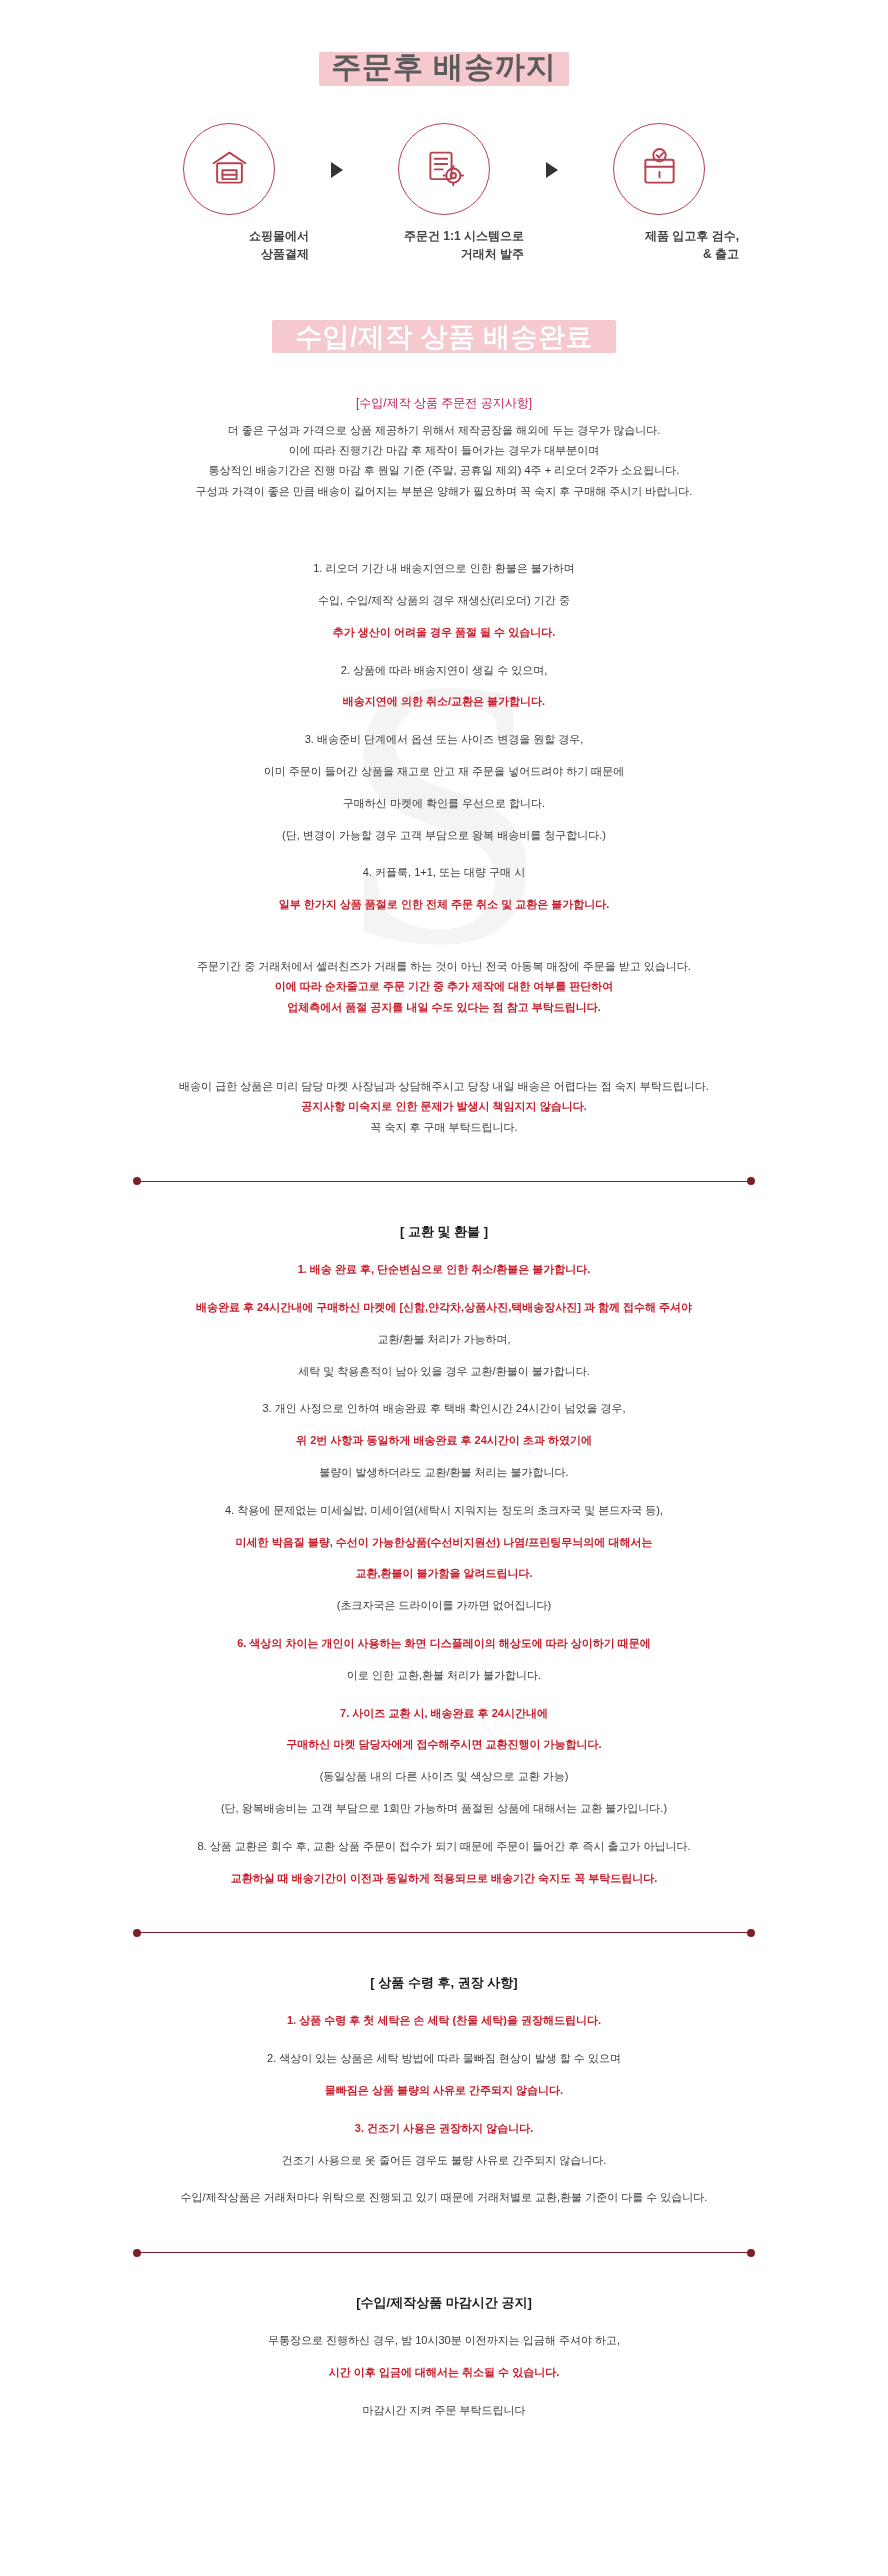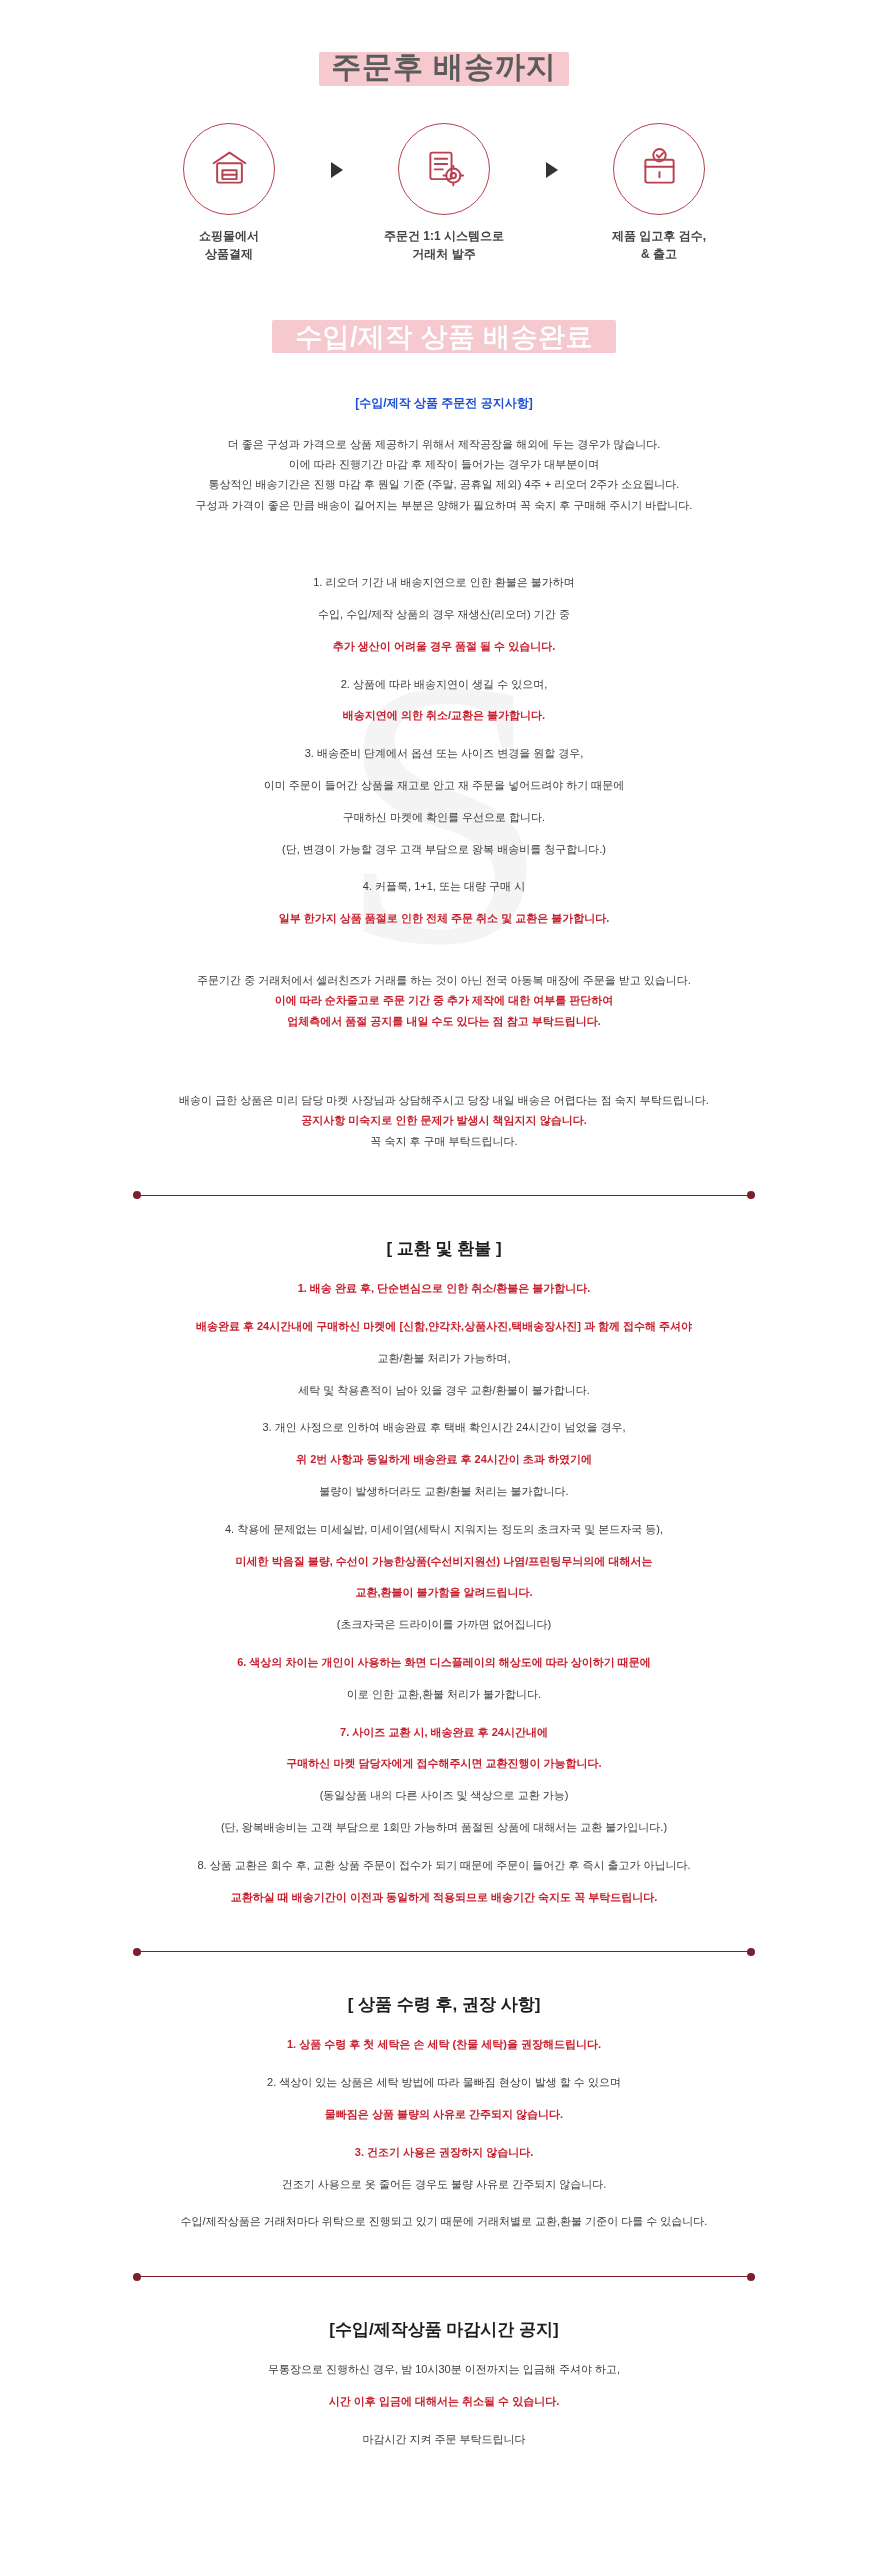--- a/index.html
+++ b/index.html
@@ -57,21 +57,21 @@
   
   .process {
     display: flex;
     justify-content: center;
     align-items: flex-start;
     gap: 16px;
     margin: 23px 0 9px 0;
   }
   .proc-step {
     width: 160px;
-    text-align: center;
+    text-align: right;
   }
   .proc-circle {
     width: 92px;
     height: 92px;
     border-radius: 50%;
     border: 1.8px solid #b8414f;
     margin: 0 auto 12.4px auto;
     display: flex;
     align-items: center;
     justify-content: center;
@@ -154,24 +154,24 @@
     margin-bottom: 23px;
   }
   .blk p {
     margin: 0;
     font-size: 11px;
     line-height: 1.85;
     color: #3a3a3a;
   }
   .blk p.red { color: #c8202e; font-weight: bold; }
   .blk p.head {
-    font-weight: bold;
+    font-weight: normal;
     font-size: 12px;
-    color: #1d4ed8;
-    margin-bottom: 20px;
+    color: #be185d;
+    margin-bottom: 6px;
   }
   .spacer-md { height: 23px; }
   .spacer-lg { height: 36px; }
 
   
   .divider {
     position: relative;
     z-index: 1;
     width: 622px;
     margin: 39px auto 36px auto;
@@ -187,21 +187,21 @@
   .divider .dot {
     width: 8px;
     height: 8px;
     border-radius: 50%;
     background: #7a1f2b;
   }
 
   
   .bracket-head {
     text-align: center;
-    font-size: 17px;
+    font-size: 13px;
     font-weight: bold;
     color: #1c1c1c;
     margin-bottom: 19.5px;
   }
 
   .num-list .item {
     margin-bottom: 18px;
   }
   .num-list .item p {
     margin: 12px;

